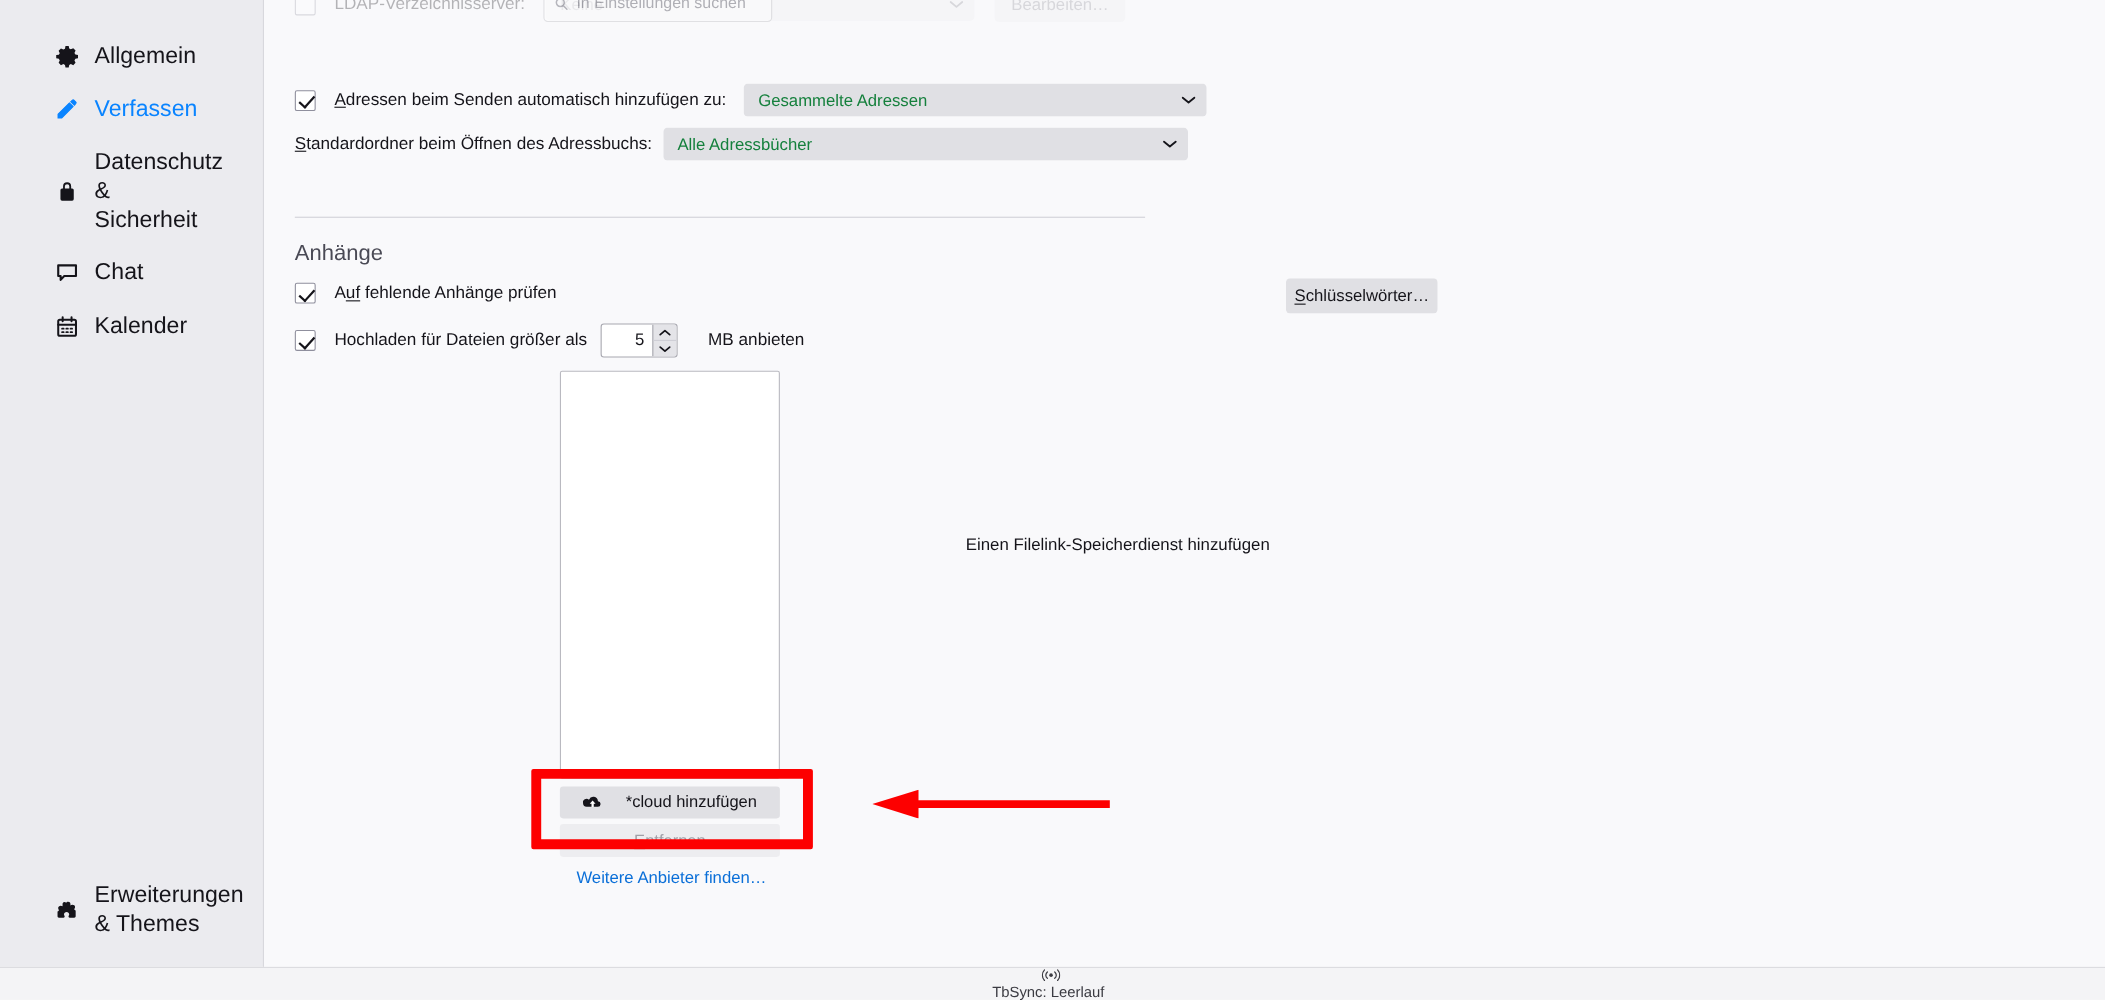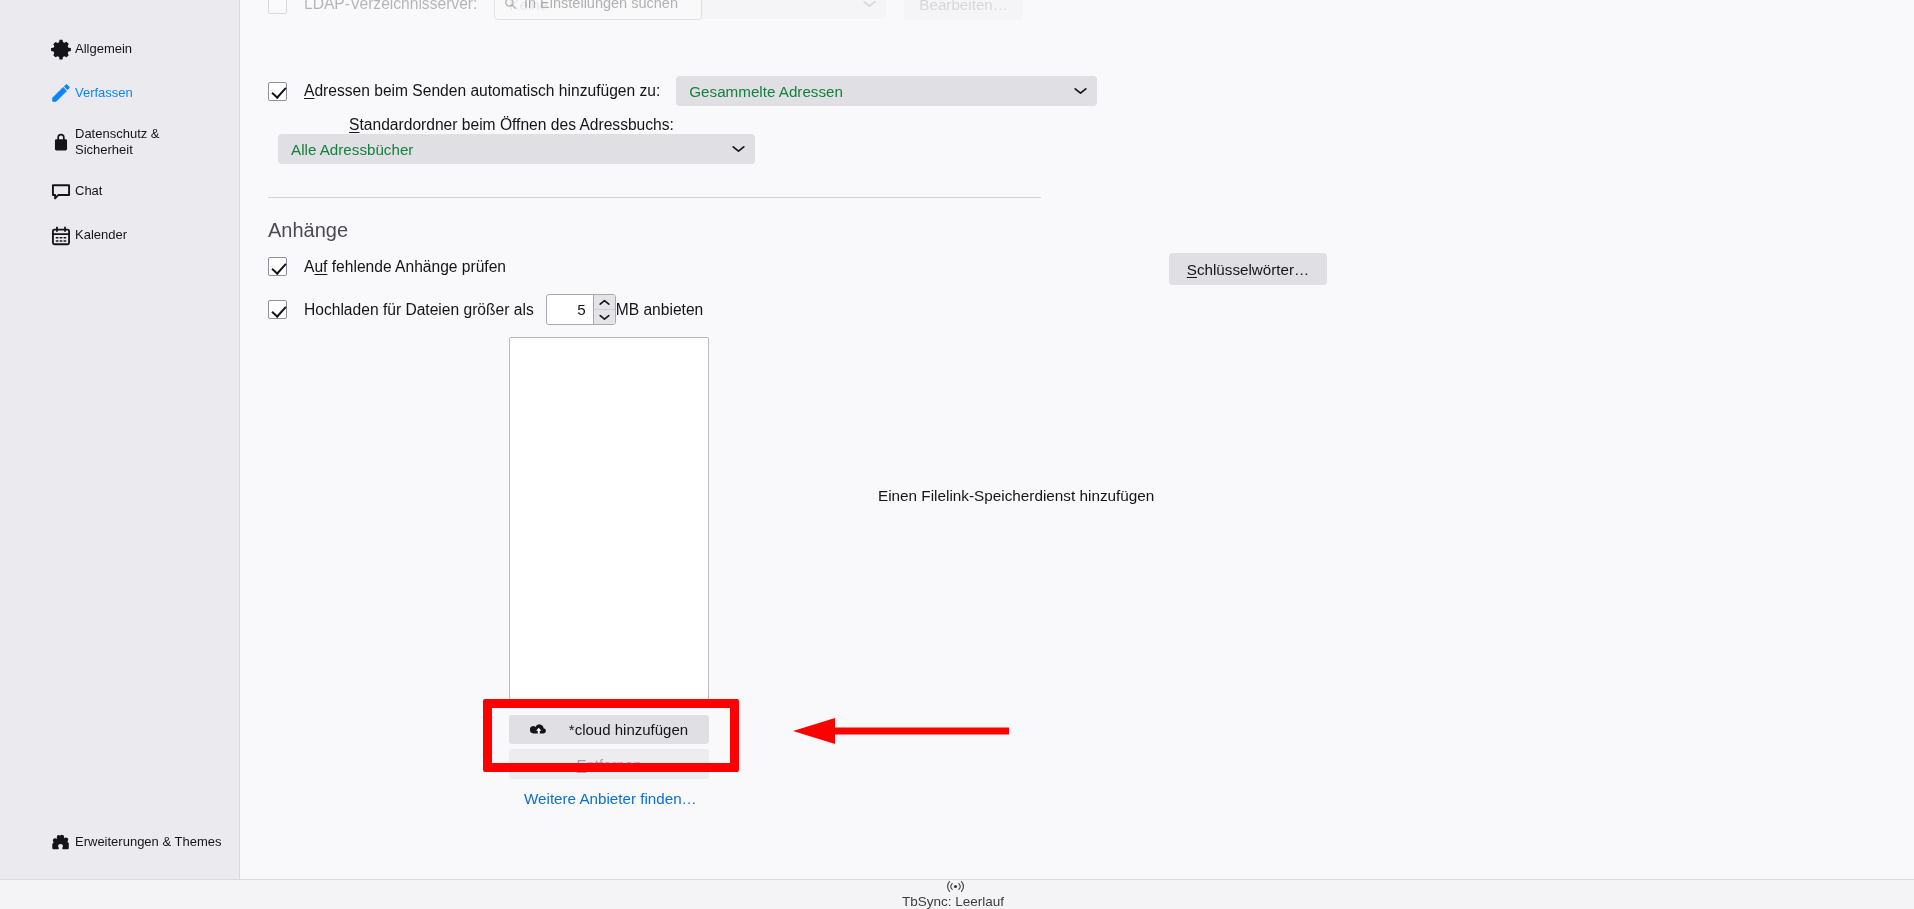--- a/index.html
+++ b/index.html
@@ -20,26 +20,26 @@
     position: absolute;
     left: 0; top: 0;
     width: 240px; height: 879px;
     background: #ebebef;
     border-right: 1px solid #d8d8dd;
   }
   .nav-list { position: absolute; left: 0; top: 30px; width: 240px; }
   .nav-item {
     display: flex;
     align-items: center;
-    gap: 3px;
+    gap: 14px;
     padding: 8px 10px 8px 42px;
     margin: 0 8px 6px 8px;
     border-radius: 4px;
     color: #15141a;
-    font-size: 13px;
+    font-size: 21px;
     line-height: 1.25;
     cursor: default;
   }
   .nav-item .nav-ico {
     width: 22px; height: 22px;
     flex: 0 0 22px;
     display: flex; align-items: center; justify-content: center;
   }
   .nav-item .nav-ico svg { display: block; }
   .nav-item.active { color: #0a84ff; }
@@ -378,40 +378,40 @@
       <span class="cb checked"></span>
       <span class="lbl" style="margin-left:17px;"><u>A</u>dressen beim Senden automatisch hinzufügen zu:</span>
       <span class="sel" style="width:421px; margin-left:16px;">
         <span>Gesammelte Adressen</span>
         <svg class="chev" viewBox="0 0 13 8" fill="none" stroke="#15141a" stroke-width="1.7">
             <path d="M1.2 1.8l5.3 4.4 5.3-4.4" stroke-linecap="round" stroke-linejoin="round"></path>
           </svg>
       </span>
     </div>
 
-    <div class="row" style="position:absolute; left:27px; top:116px;flex-direction:column;">
+    <div class="row" style="position:absolute; left:27px; top:116px;">
       <span class="lbl"><u>S</u>tandardordner beim Öffnen des Adressbuchs:</span>
       <span class="sel" style="width:477px; margin-left:10px;">
         <span>Alle Adressbücher</span>
         <svg class="chev" viewBox="0 0 13 8" fill="none" stroke="#15141a" stroke-width="1.7">
             <path d="M1.2 1.8l5.3 4.4 5.3-4.4" stroke-linecap="round" stroke-linejoin="round"></path>
           </svg>
       </span>
     </div>
 
     <div class="divider" style="position:absolute; left:27px; top:197px; width:773px;"></div>
 
     <div class="section-title" style="position:absolute; left:27px; top:219px;">Anhänge</div>
 
     <div class="row" style="position:absolute; left:27px; top:257px;">
       <span class="cb checked"></span>
       <span class="lbl" style="margin-left:17px;">A<u>uf</u> fehlende Anhänge prüfen</span>
     </div>
 
-    <div class="btn" style="position:absolute; left:928px; top:253px; width:158px;align-items:center;">
+    <div class="btn" style="position:absolute; left:928px; top:253px; width:138px;align-items:center;">
       <span><u>S</u>chlüsselwörter…</span>
     </div>
 
     <div class="row" style="position:absolute; left:27px; top:294px;">
       <span class="cb checked"></span>
       <span class="lbl" style="margin-left:17px;">Hochladen für Dateien größer als</span>
       <span class="numwrap" style="margin-left:12px;">
         <input type="text" value="5" style="">
         <span class="spin">
           <div>
@@ -419,21 +419,21 @@
                 <path d="M1.2 5.2L5.5 1.6l4.3 3.6" stroke-linecap="round" stroke-linejoin="round"></path>
               </svg>
           </div>
           <div>
             <svg width="11" height="7" viewBox="0 0 11 7" fill="none" stroke="#15141a" stroke-width="1.6">
                 <path d="M1.2 1.6l4.3 3.6 4.3-3.6" stroke-linecap="round" stroke-linejoin="round"></path>
               </svg>
           </div>
         </span>
       </span>
-      <span class="lbl" style="margin-left:0;">MB anbieten</span>
+      <span class="lbl" style="margin-left:28px;">MB anbieten</span>
     </div>
 
     <div id="provider-list"></div>
 
     <div id="placeholder-text">Einen Filelink-Speicherdienst hinzufügen</div>
 
     <div id="add-cloud-btn">
       <svg width="17" height="13" viewBox="0 0 20 15" fill="#15141a">
         <path d="M16 6.1A5 5 0 006.4 4.5 3.9 3.9 0 000 8.2a3.9 3.9 0 003.9 3.9h11.6a3 3 0 00.5-6z"></path>
         <path d="M9.1 12.4h2.4V9h1.9L10.3 5.4 7.2 9h1.9z" fill="#ffffff"></path>

